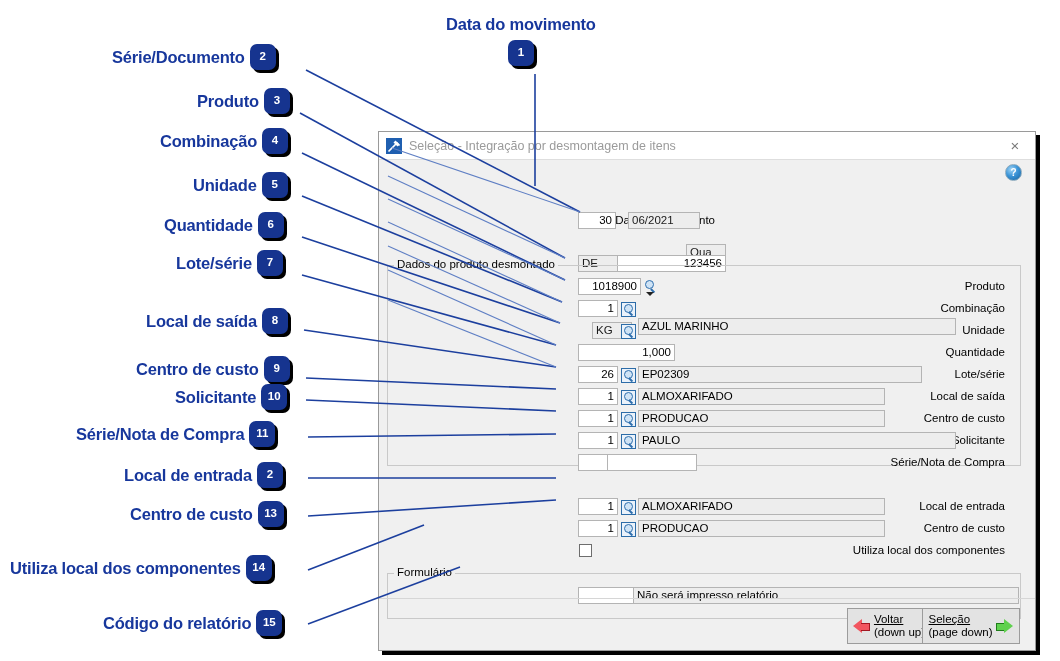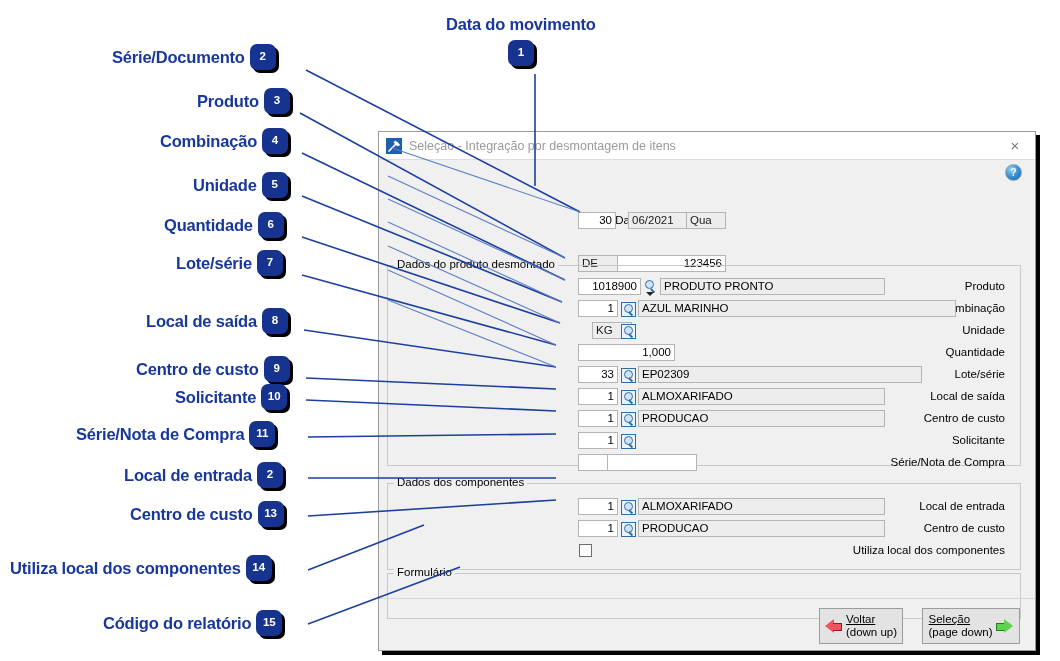--- a/index.html
+++ b/index.html
@@ -288,73 +288,72 @@
   </div>
 
   <div id="dlgbody">
 
     <div class="help-icon">?</div>
 
     <div class="row" style="left:10px;top:52px;width:330px;">
       <span class="lbl" style="width:185px;">Data do movimento</span>
       <span class="fld num" style="position:absolute;left:189px;width:38px;">30</span>
       <span class="fld ro" style="position:absolute;left:239px;width:72px;">06/2021</span>
-      <span class="fld ro" style="position:absolute;left:297px;width:40px;">Qua</span>
+      <span class="fld ro" style="position:absolute;left:297px;width:40px;margin-top:32px;">Qua</span>
     </div>
 
     <div class="row" style="left:10px;top:67px;width:330px;margin-top:28px;">
       <span class="lbl" style="width:185px;">Série/Documento</span>
       <span class="fld ro" style="position:absolute;left:189px;width:40px;">DE</span>
       <span class="fld num" style="position:absolute;left:228px;width:109px;">123456</span>
     </div>
 
     <div class="group" style="left:8px;top:105px;width:632px;height:199px;">
       <span class="glabel">Dados do produto desmontado</span>
     </div>
 
     <div class="row" style="left:10px;top:118px;width:620px;">
       <span class="lbl" style="width:185px;">Produto</span>
       <span class="fld num" style="position:absolute;left:189px;width:63px;">1018900</span>
       <span class="mag plain" style="position:absolute;left:253px;top:0;">
         <span class="glass"></span>
           <span class="handle"></span>
           <span class="caret"></span>
       </span>
-      <span class="fld desc" style="position:absolute;left:271px;width:225px;">PRODUTO PRONTO</span>
     </div>
 
     <div class="row" style="left:10px;top:140px;width:620px;">
       <span class="lbl" style="width:185px;">Combinação</span>
       <span class="fld num" style="position:absolute;left:189px;width:40px;">1</span>
       <span class="mag" style="position:absolute;left:231px;top:1px;">
         <span class="box"></span>
           <span class="glass"></span>
           <span class="handle"></span>
       </span>
-      <span class="fld desc" style="position:absolute;left:249px;width:318px;">AZUL MARINHO</span>
+      <span class="fld desc" style="position:absolute;left:249px;width:318px;margin-top:18px;">AZUL MARINHO</span>
     </div>
 
     <div class="row" style="left:10px;top:162px;width:620px;">
       <span class="lbl" style="width:185px;">Unidade</span>
       <span class="fld ro" style="position:absolute;left:189px;width:40px;margin-left:14px;">KG</span>
       <span class="mag" style="position:absolute;left:231px;top:1px;">
         <span class="box"></span>
           <span class="glass"></span>
           <span class="handle"></span>
       </span>
     </div>
 
     <div class="row" style="left:10px;top:184px;width:620px;">
       <span class="lbl" style="width:185px;">Quantidade</span>
       <span class="fld num" style="position:absolute;left:189px;width:97px;">1,000</span>
     </div>
 
     <div class="row" style="left:10px;top:206px;width:620px;">
       <span class="lbl" style="width:185px;">Lote/série</span>
-      <span class="fld num" style="position:absolute;left:189px;width:40px;">33</span>
+      <span class="fld num" style="position:absolute;left:189px;width:40px;">26</span>
       <span class="mag" style="position:absolute;left:231px;top:1px;">
         <span class="box"></span>
           <span class="glass"></span>
           <span class="handle"></span>
       </span>
       <span class="fld desc" style="position:absolute;left:249px;width:284px;">EP02309</span>
     </div>
 
     <div class="row" style="left:10px;top:228px;width:620px;">
       <span class="lbl" style="width:185px;">Local de saída</span>
@@ -379,31 +378,29 @@
     </div>
 
     <div class="row" style="left:10px;top:272px;width:620px;">
       <span class="lbl" style="width:185px;">Solicitante</span>
       <span class="fld num" style="position:absolute;left:189px;width:40px;">1</span>
       <span class="mag" style="position:absolute;left:231px;top:1px;">
         <span class="box"></span>
           <span class="glass"></span>
           <span class="handle"></span>
       </span>
+      <span class="fld desc" style="position:absolute;left:249px;width:318px;">PAULO</span>
     </div>
 
     <div class="row" style="left:10px;top:294px;width:620px;">
       <span class="lbl" style="width:185px;">Série/Nota de Compra</span>
       <span class="fld" style="position:absolute;left:189px;width:30px;"></span>
       <span class="fld num" style="position:absolute;left:218px;width:90px;"></span>
     </div>
 
-    <div class="group" style="left:8px;top:323px;width:632px;height:85px;">
-      <span class="glabel">Dados dos componentes</span>
-    </div>
 
     <div class="row" style="left:10px;top:338px;width:620px;">
       <span class="lbl" style="width:185px;">Local de entrada</span>
       <span class="fld num" style="position:absolute;left:189px;width:40px;">1</span>
       <span class="mag" style="position:absolute;left:231px;top:1px;">
         <span class="box"></span>
           <span class="glass"></span>
           <span class="handle"></span>
       </span>
       <span class="fld desc" style="position:absolute;left:249px;width:247px;">ALMOXARIFADO</span>
@@ -422,23 +419,28 @@
 
     <div class="row" style="left:10px;top:382px;width:620px;">
       <span class="lbl" style="width:185px;">Utiliza local dos componentes</span>
       <span class="chk" style="position:absolute;left:190px;top:2px;"></span>
     </div>
 
     <div class="group" style="left:8px;top:413px;width:632px;height:44px;">
       <span class="glabel">Formulário</span>
     </div>
 
+    <div class="row" style="left:10px;top:427px;width:620px;">
+      <span class="lbl" style="width:185px;">Código do relatório</span>
+      <span class="fld" style="position:absolute;left:189px;width:56px;"></span>
+      <span class="fld desc" style="position:absolute;left:244px;width:386px;">Não será impresso relatório</span>
+    </div>
 
     <div id="btnbar">
-      <div class="btn" style="left:440px;">
+      <div class="btn" style="left:468px;">
         <span class="arrow left">
             <span class="head"></span>
             <span class="tail"></span>
           </span>
         <span class="txt">
           <span class="t1">Voltar</span>
           <span class="t2">(down up)</span>
         </span>
       </div>
       <div class="btn" style="left:543px;width:96px;">

